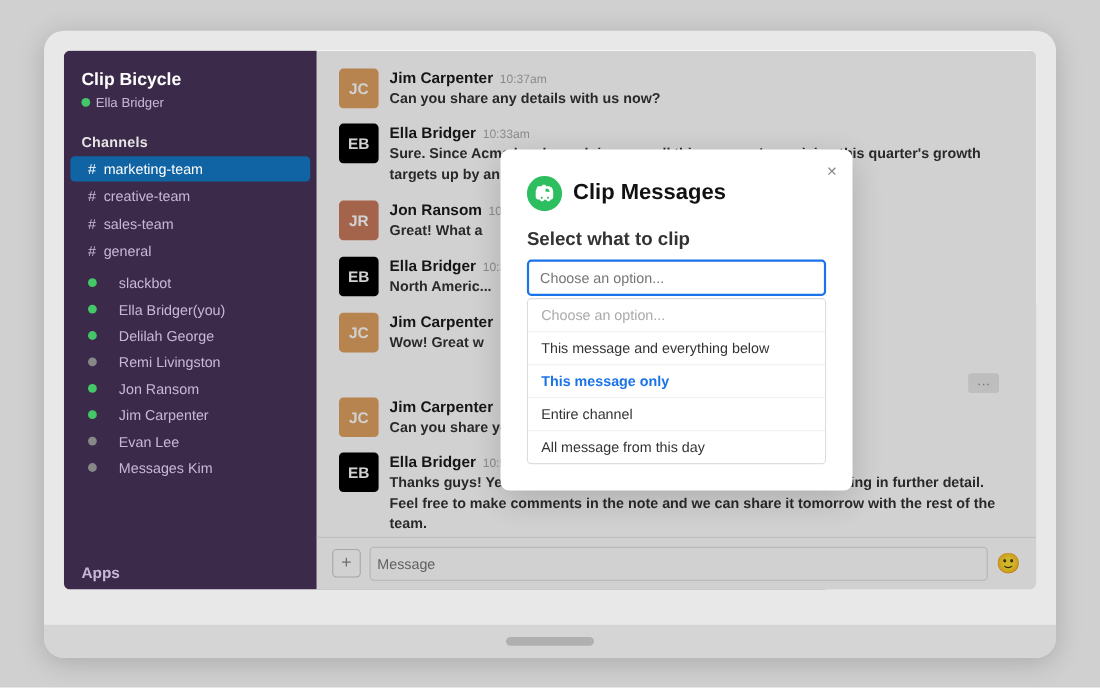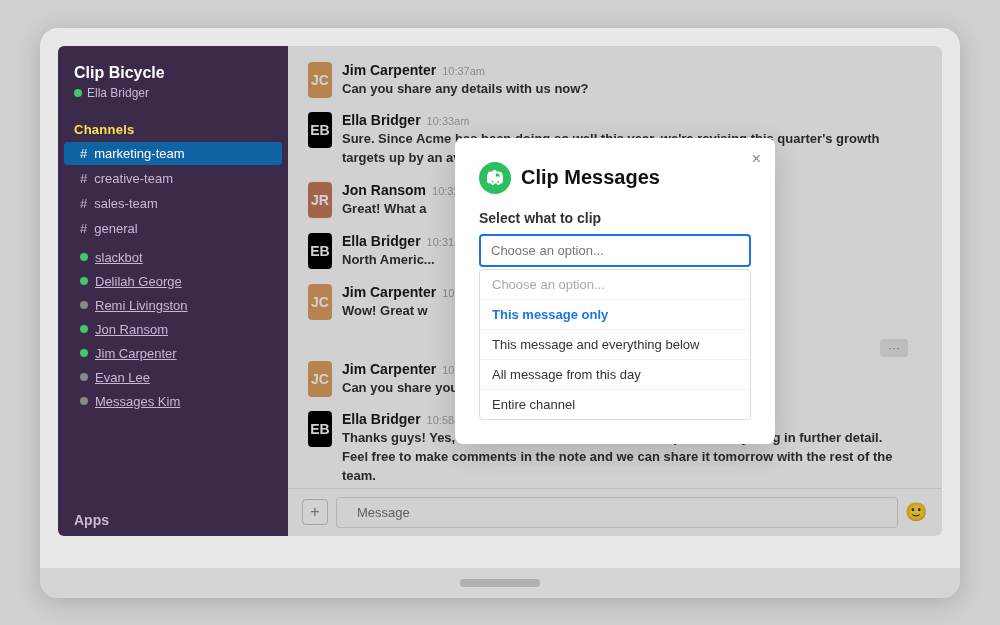--- a/index.html
+++ b/index.html
@@ -81,21 +81,21 @@
       height: 8px;
       border-radius: 50%;
       display: inline-block;
     }
     .dot-green { background: #44c767; }
     .dot-gray { background: #888; }
 
     .sidebar-section-title {
       font-size: 13px;
       font-weight: 600;
-      color: #fde047;
+      color: #e5e5e5;
       padding: 14px 16px 4px 16px;
       letter-spacing: 0.02em;
     }
     .sidebar-item {
       display: flex;
       align-items: center;
       gap: 7px;
       padding: 4px 16px;
       font-size: 13px;
       color: #c8b8d8;
@@ -107,27 +107,26 @@
       background: #1164A3;
       color: #fff;
     }
     .hash-icon { font-size: 13px; color: #c8b8d8; }
     .sidebar-item.active .hash-icon { color: #fff; }
 
     .dm-section { margin-top: 4px; }
     .dm-item {
       display: flex;
       align-items: center;
-      gap: 7px;
+      gap: 20px;
       padding: 4px 16px;
       font-size: 13px;
       color: #c8b8d8;
       cursor: pointer;
       margin: 1px 6px;
-      text-decoration: underline;
     }
 
     .sidebar-apps {
       padding: 14px 16px 8px 16px;
       font-size: 14px;
       color: #c8b8d8;
       font-weight: 600;
       cursor: pointer;
       margin-top: auto;
     }
@@ -145,21 +144,21 @@
       overflow-y: auto;
       padding: 16px 20px;
     }
     .message-row {
       display: flex;
       gap: 10px;
       margin-bottom: 14px;
       align-items: flex-start;
     }
     .avatar {
-      width: 24px;
+      width: 36px;
       height: 36px;
       border-radius: 4px;
       background: #ccc;
       flex-shrink: 0;
       overflow: hidden;
     }
     .avatar-placeholder {
       width: 100%;
       height: 100%;
       display: flex;
@@ -209,21 +208,21 @@
       justify-content: center;
       cursor: pointer;
       color: #888;
       font-size: 16px;
       flex-shrink: 0;
     }
     .chat-input {
       flex: 1;
       border: 1.5px solid #ddd;
       border-radius: 4px;
-      padding: 7px 20px;
+      padding: 7px 6px;
       font-size: 13px;
       color: #333;
       outline: none;
       background: #fff;
     }
     .emoji-btn {
       color: #aaa;
       font-size: 18px;
       cursor: pointer;
     }
@@ -280,21 +279,21 @@
     .evernote-logo {
       width: 32px;
       height: 32px;
     }
     .modal-title {
       font-size: 20px;
       font-weight: 700;
       color: #111;
     }
     .modal-label {
-      font-size: 14px;
+      font-size: 17px;
       font-weight: 600;
       color: #333;
       margin-bottom: 8px;
     }
     .modal-select-input {
       width: 100%;
       border: 2px solid #1a73e8;
       border-radius: 4px;
       padding: 7px 10px;
       font-size: 13px;
@@ -362,20 +361,24 @@
       </div>
 
 
       <div class="dm-section">
         <div class="dm-item">
           <span class="status-dot dot-green"></span>
           <span>slackbot</span>
         </div>
         <div class="dm-item">
           <span class="status-dot dot-green"></span>
+          <span>Ella Bridger(you)</span>
+        </div>
+        <div class="dm-item">
+          <span class="status-dot dot-green"></span>
           <span>Delilah George</span>
         </div>
         <div class="dm-item">
           <span class="status-dot dot-gray"></span>
           <span>Remi Livingston</span>
         </div>
         <div class="dm-item">
           <span class="status-dot dot-green"></span>
           <span>Jon Ransom</span>
         </div>
@@ -510,24 +513,24 @@
             <svg class="evernote-logo" viewBox="0 0 32 32" xmlns="http://www.w3.org/2000/svg">
               <ellipse cx="16" cy="16" rx="16" ry="16" fill="#2DBE60"></ellipse>
               <path d="M21.5 10.2c-.3-.7-1-.8-1.7-.8h-2.6V8.7c0-.5-.3-.7-.7-.7h-2c-.4 0-.7.2-.7.7v.7H11c-.7 0-1.5.3-1.8 1l-1.1 3.1c-.1.3-.1.6-.1.9v4.8c0 1.1.8 2 1.9 2.1l2.1.2c.2.8.9 1.5 1.8 1.5s1.6-.7 1.8-1.5h2.1c.2.8.9 1.5 1.8 1.5s1.6-.7 1.8-1.5l.8-.1c1-.1 1.8-1 1.8-2v-5c0-1.3-.7-3.3-1.4-4.2zm-8 10.5c-.5 0-.9-.4-.9-.9s.4-.9.9-.9.9.4.9.9-.4.9-.9.9zm5.7 0c-.5 0-.9-.4-.9-.9s.4-.9.9-.9.9.4.9.9-.4.9-.9.9zm1.3-6.3h-3.5v-2.8h2c.2 0 .4.1.5.3l1.2 1.9c.1.2.1.4 0 .6z" fill="white"></path>
             </svg>
             <span class="modal-title">Clip Messages</span>
           </div>
           <div class="modal-label">Select what to clip</div>
           <input class="modal-select-input" type="text" placeholder="Choose an option..." style="">
           <div class="modal-dropdown">
             <div class="dropdown-item muted">Choose an option...</div>
+            <div class="dropdown-item">This message and everything below</div>
             <div class="dropdown-item selected">This message only</div>
-            <div class="dropdown-item">This message and everything below</div>
+            <div class="dropdown-item">Entire channel</div>
             <div class="dropdown-item">All message from this day</div>
-            <div class="dropdown-item">Entire channel</div>
           </div>
         </div>
       </div>
 
     </div>
   </div>
   <div class="laptop-base">
     <div class="laptop-notch"></div>
   </div>
 </div>

